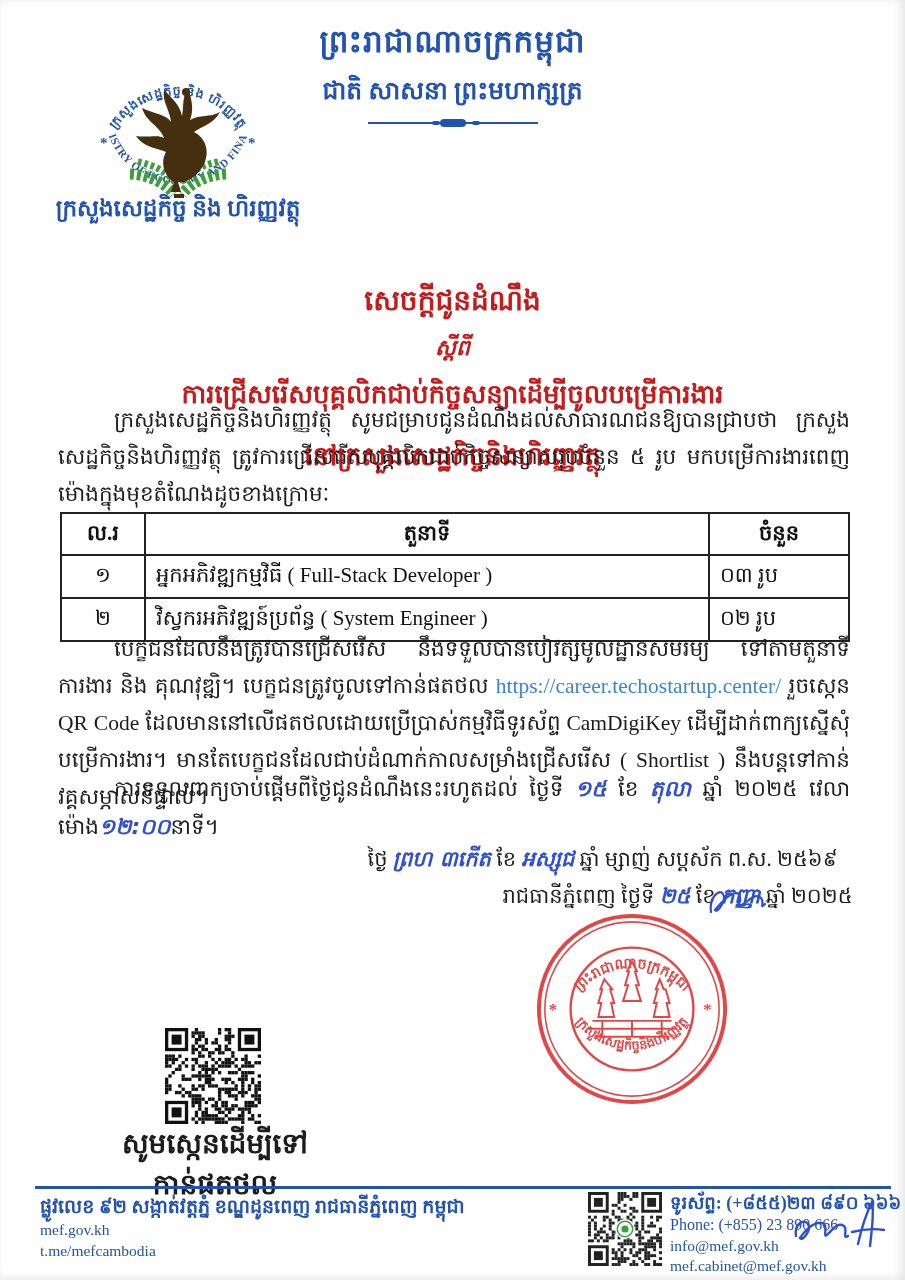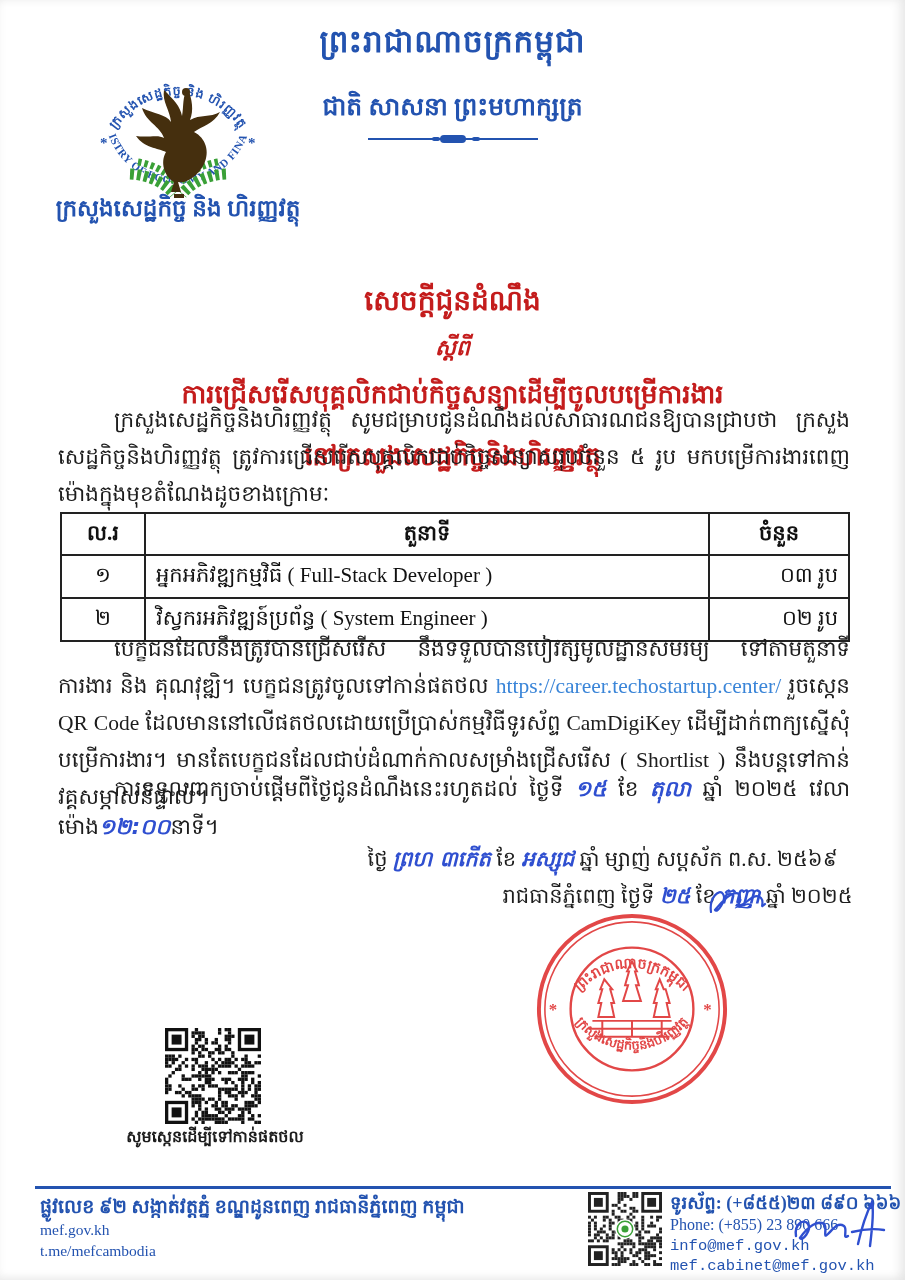--- a/index.html
+++ b/index.html
@@ -5,21 +5,21 @@
   html,body{margin:0;padding:0;background:#e8e8e6;}
   .page{
     position:relative;width:905px;height:1280px;margin:0 auto;
     background:#ffffff;overflow:hidden;
     font-family:"Liberation Serif","DejaVu Sans",serif;
     box-shadow:inset -6px 0 10px rgba(0,0,0,0.07), inset 0 -4px 8px rgba(0,0,0,0.04);
   }
 
   .header-block{position:absolute;left:0;right:0;top:22px;text-align:center;color:#2353b0;}
   .kingdom-line1{font-size:31px;font-weight:bold;letter-spacing:1px;}
-  .kingdom-line2{font-size:25px;font-weight:bold;margin-top:24px;}
+  .kingdom-line2{font-size:25px;font-weight:bold;margin-top:8px;}
   .divider{position:relative;width:170px;height:8px;margin:8px auto 0;}
   .divider .bar{position:absolute;top:3px;left:0;right:0;height:1.5px;background:#2353b0;}
   .divider .dot{position:absolute;top:0;left:50%;transform:translateX(-50%);width:26px;height:8px;background:#2353b0;border-radius:4px;}
   .divider .dot2{position:absolute;top:2px;left:38%;width:8px;height:4px;background:#2353b0;border-radius:2px;}
   .divider .dot3{position:absolute;top:2px;right:34%;width:8px;height:4px;background:#2353b0;border-radius:2px;}
 
   .emblem{position:absolute;left:78px;top:56px;width:200px;height:168px;}
   .ministry-name{position:absolute;left:18px;top:194px;width:320px;text-align:center;
     font-size:23px;font-weight:bold;color:#2353b0;}
 
@@ -37,43 +37,43 @@
 
   .doc-link{color:#3a85d8;text-decoration:none;}
   .hand{color:#2f4fd0;font-family:"DejaVu Sans",sans-serif;font-style:italic;font-weight:bold;}
 
   table.positions{position:absolute;left:60px;top:512px;width:790px;border-collapse:collapse;
     font-size:21px;color:#111;}
   table.positions th, table.positions td{border:2px solid #222;padding:4px 10px;}
   table.positions th{font-weight:bold;text-align:center;height:32px;}
   table.positions td{height:33px;}
   .col-no{width:62px;text-align:center;}
-  .col-count{width:118px;text-align:right;}
+  .col-count{width:118px;text-align:left;}
   .col-pos{text-align:left;padding-left:14px;}
 
   .dateline{position:absolute;left:320px;right:20px;top:845px;color:#1c1c1c;font-size:21px;}
   .dateline .dl1{text-align:center;}
   .dateline .dl2{text-align:center;padding-left:150px;margin-top:6px;}
 
   .stamp{position:absolute;left:533px;top:910px;width:198px;height:198px;opacity:0.93;}
 
   .portal-qr{position:absolute;left:165px;top:1028px;width:96px;height:96px;}
   .qr-caption{position:absolute;left:90px;top:1126px;width:250px;text-align:center;
-    font-size:16px;font-weight:bold;color:#1c1c1c;}
+    font-size:28px;font-weight:bold;color:#1c1c1c;}
 
   .footer-rule{position:absolute;left:35px;right:14px;top:1186px;height:2.5px;background:#2353b0;}
   .footer-left{position:absolute;left:40px;top:1194px;color:#2353b0;line-height:1.35;}
   .f-kh{font-size:19px;font-weight:bold;}
   .f-en{font-size:16.5px;}
   .f-sm{font-size:15.5px;}
   .footer-qr{position:absolute;left:588px;top:1192px;width:74px;height:74px;}
   .footer-right{position:absolute;left:670px;top:1192px;color:#2353b0;line-height:1.3;}
   .fr-kh{font-size:18px;font-weight:bold;}
   .fr-en{font-size:16px;}
-  .fr-sm{font-size:15.5px;font-family:Liberation Mono, monospace;}
+  .fr-sm{font-size:15.5px;}
   .sig-initial{position:absolute;left:705px;top:880px;width:70px;height:45px;}
   .footer-sig{position:absolute;left:788px;top:1196px;width:105px;height:62px;}
 </style>
 </head>
 <body>
 
 <div class="page">
 
   <div class="header-block">
     <div class="kingdom-line1">ព្រះរាជាណាចក្រកម្ពុជា</div>

